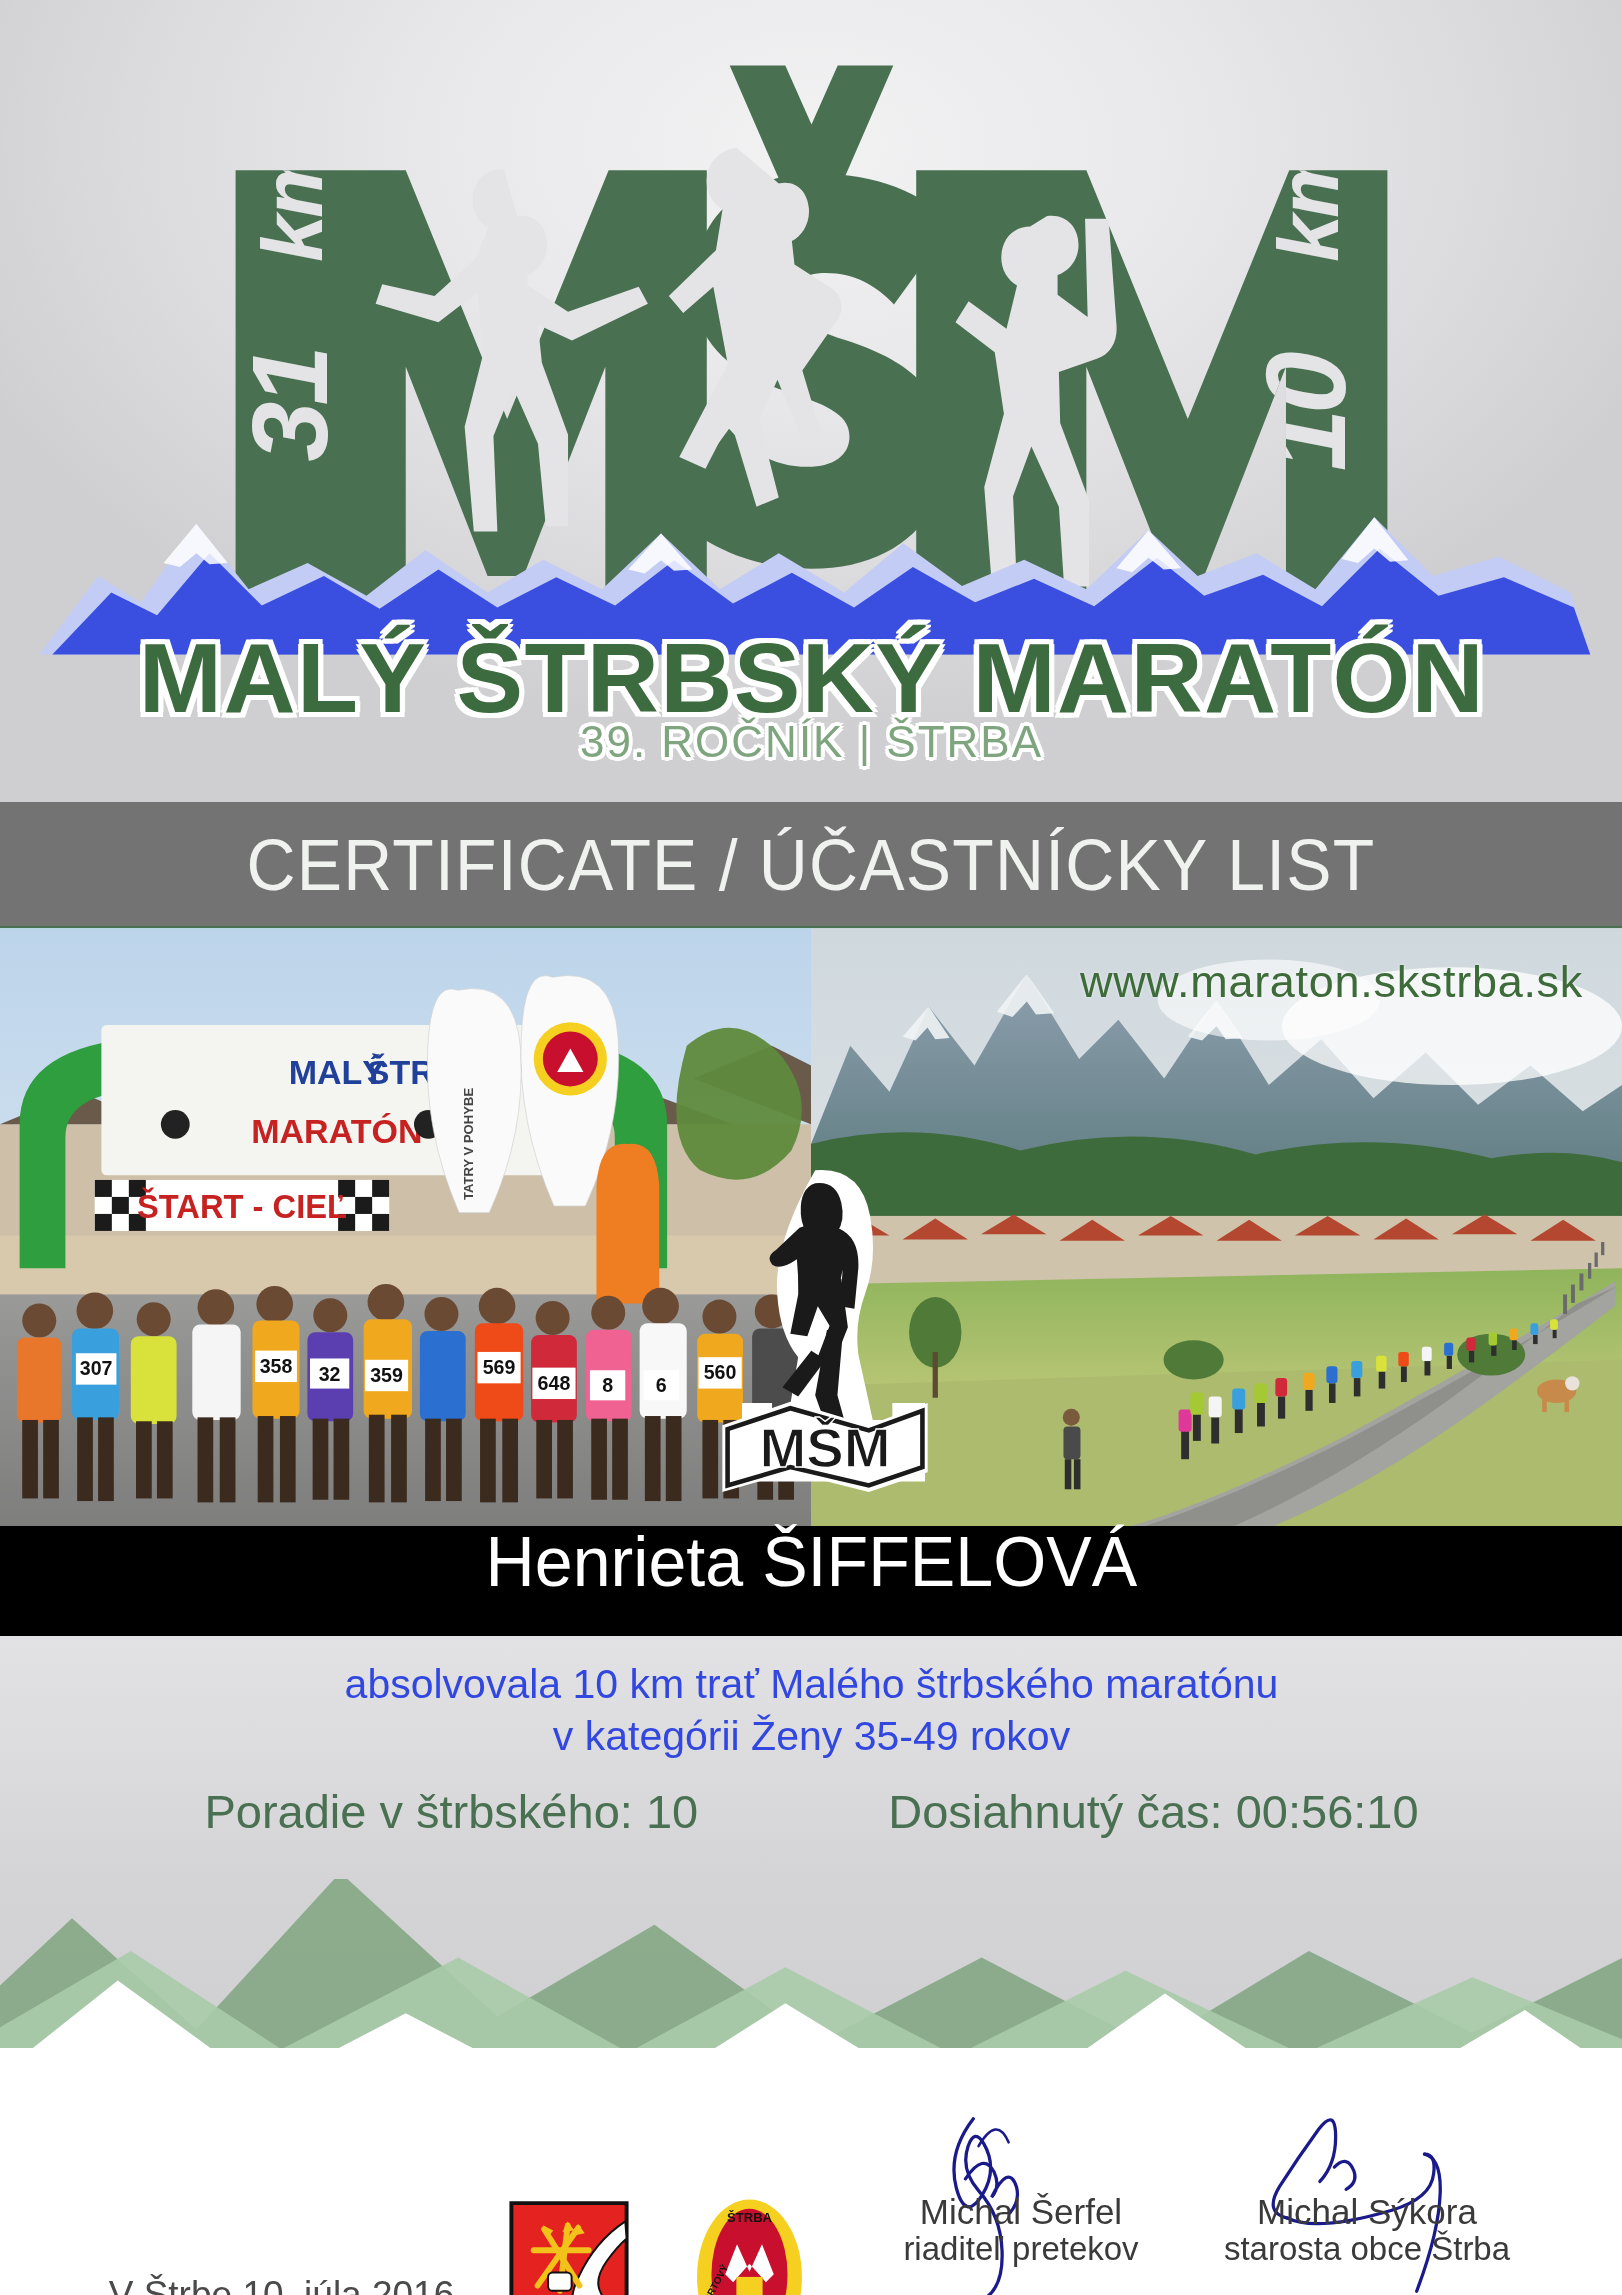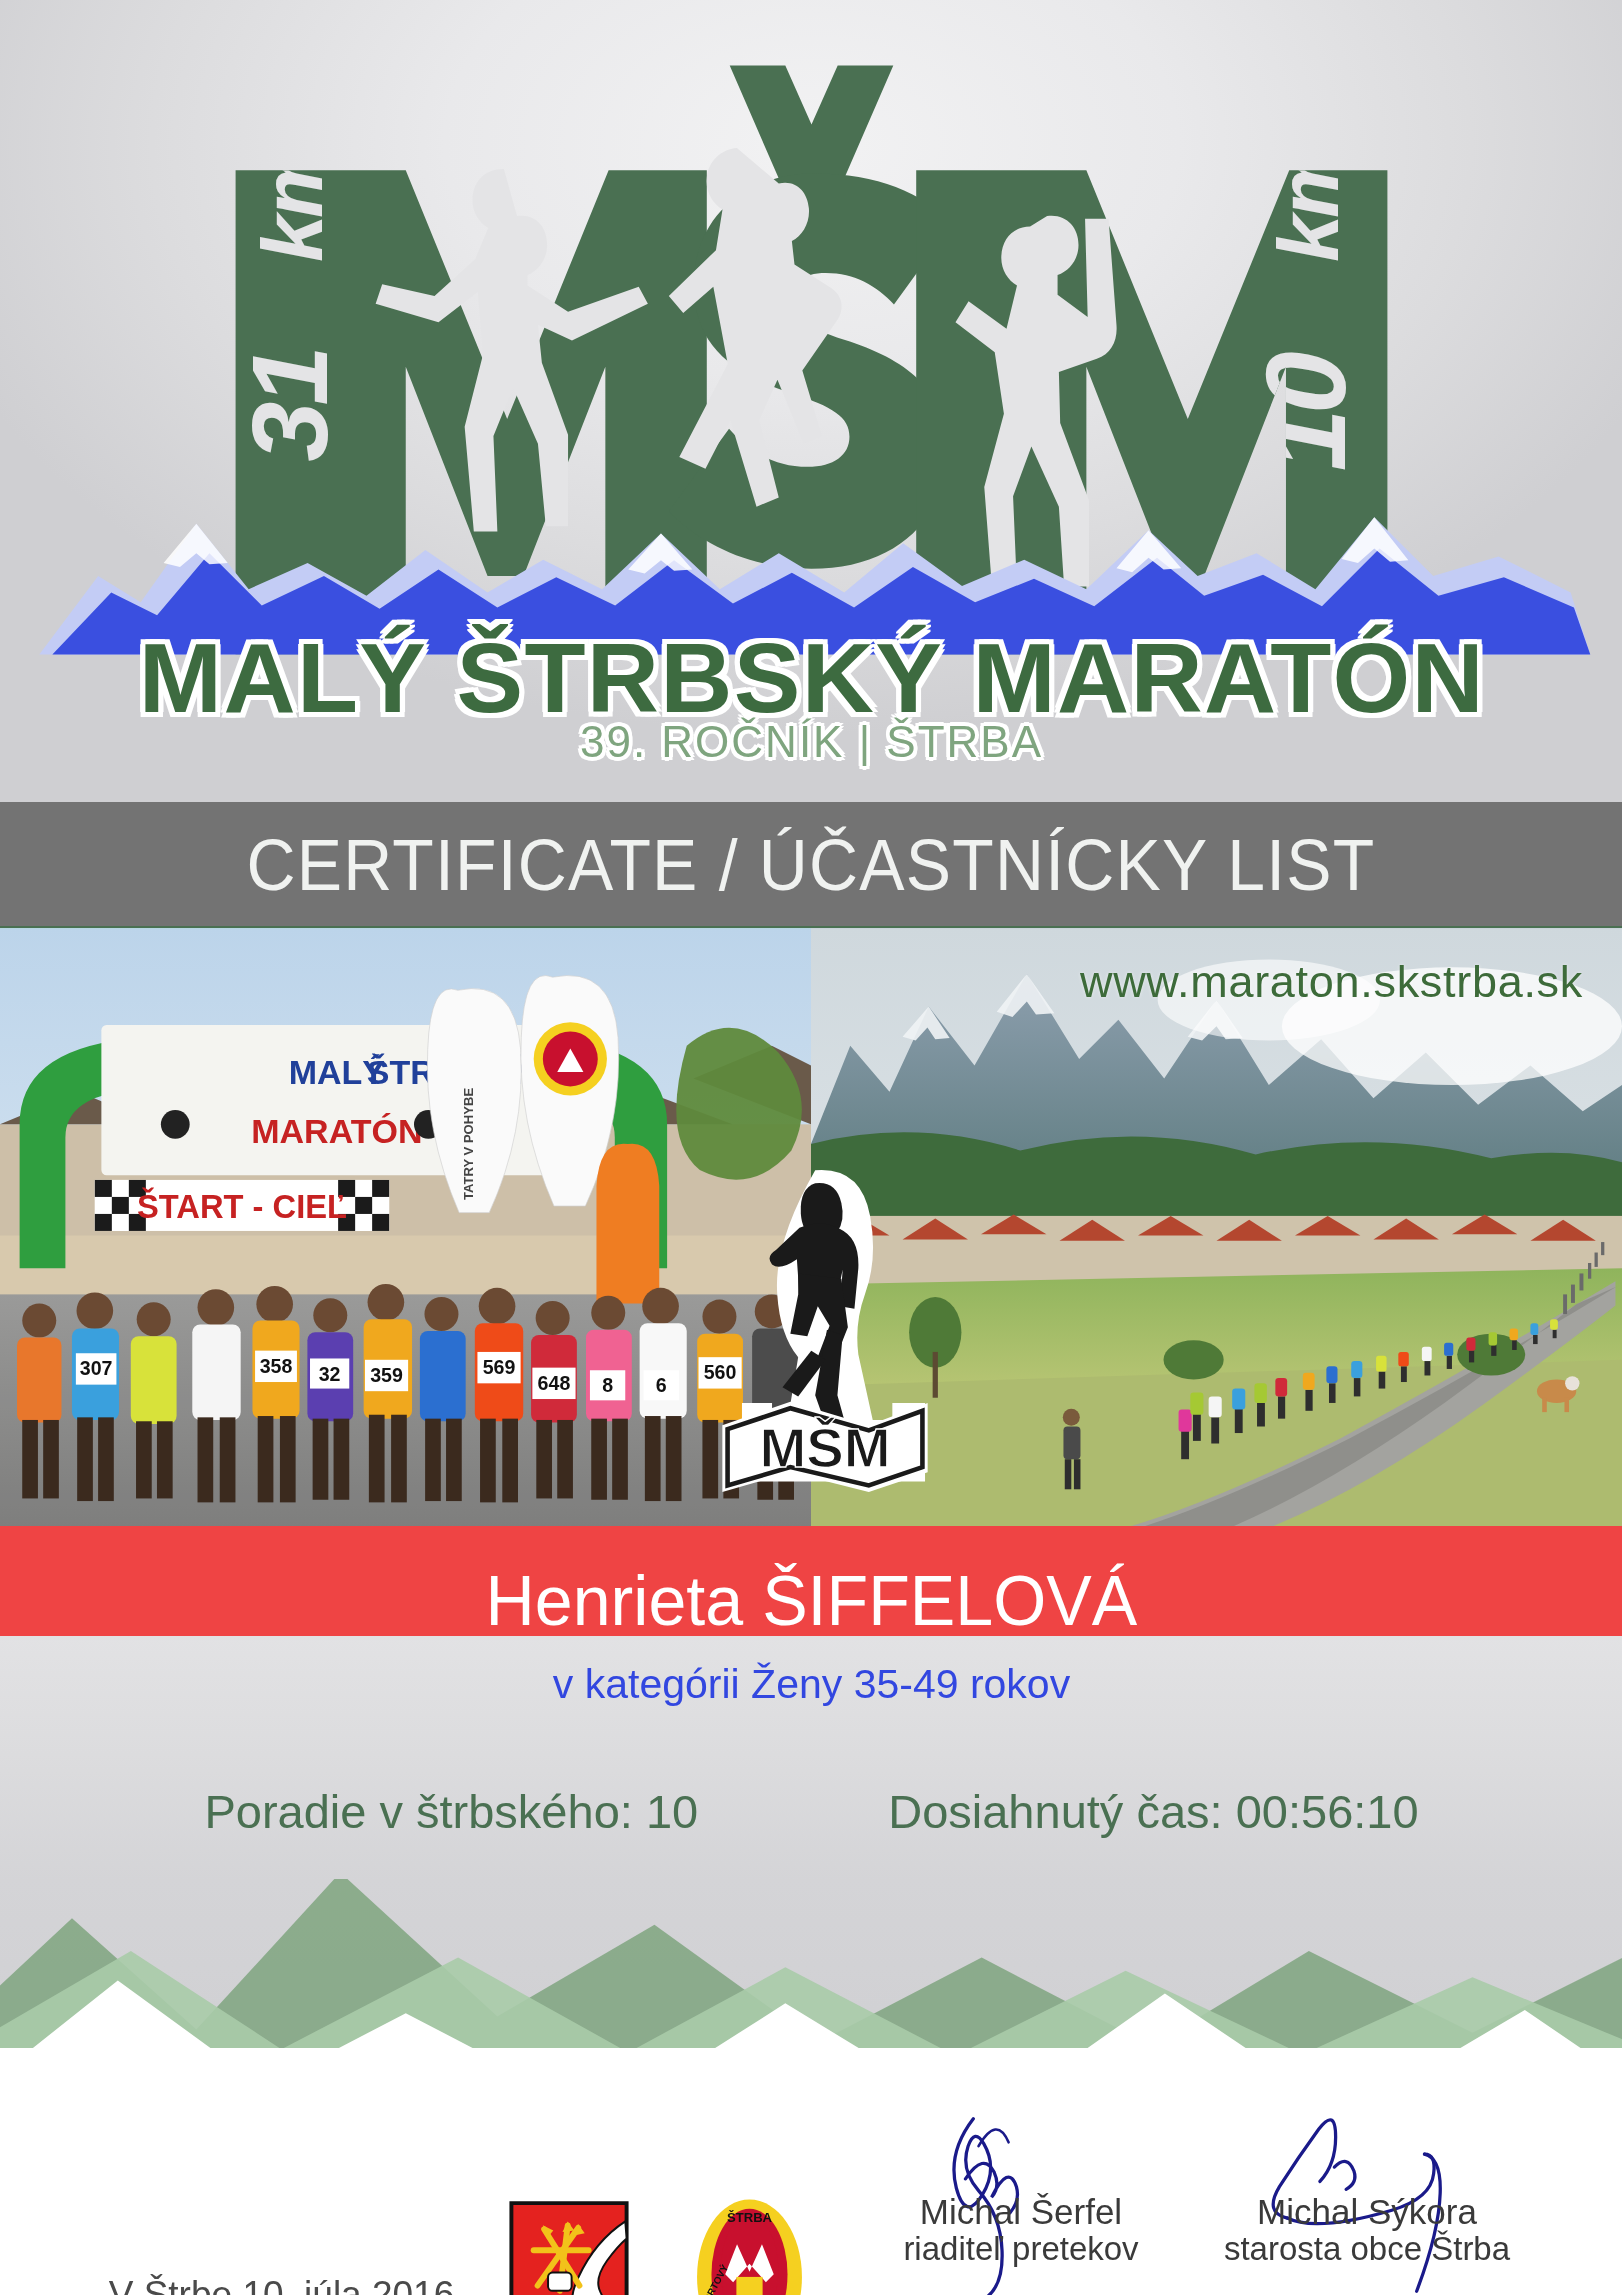--- a/index.html
+++ b/index.html
@@ -59,21 +59,21 @@
 
   .msmBadge{
     position:absolute;left:717px;top:1165px;width:216px;height:340px;
     z-index:6;pointer-events:none;
   }
   .msmBadge svg{width:216px;height:340px;display:block;}
 
   
   .nameBar{
     position:absolute;left:0;top:1526px;width:1623px;height:110px;
-    background:#ef4444;display:flex;align-items:flex-end;justify-content:center;
+    background:#000000;display:flex;align-items:flex-start;justify-content:center;
   }
   .nameBar .txt{
     color:#ffffff;font-size:71px;line-height:1;font-weight:400;white-space:nowrap;
     transform:scaleX(0.96);
   }
 
   
   .bodyArea{
     position:absolute;left:0;top:1636px;width:1623px;height:262px;
     background:linear-gradient(180deg,#e2e2e4 0%, #dcdcde 45%, #d3d3d6 100%);
@@ -474,20 +474,21 @@
       <text x="165" y="462" text-anchor="middle" font-family="Liberation Sans, sans-serif" font-size="86" font-weight="bold" fill="#1a1a1a" stroke="#ffffff" stroke-width="2">MŠM</text>
     </svg>
   </div>
 
   <div class="nameBar">
     <div class="txt">Henrieta ŠIFFELOVÁ</div>
   </div>
 
   <div class="bodyArea">
     <div class="catLines">
+      <div>absolvovala 10 km trať Malého štrbského maratónu</div>
       <div>v kategórii Ženy 35-49 rokov</div>
     </div>
     <div class="resultRow">
       <div>
         <span>Poradie v štrbského:</span>
         <span>10</span>
       </div>
       <div>
         <span>Dosiahnutý čas:</span>
         <span>00:56:10</span>

